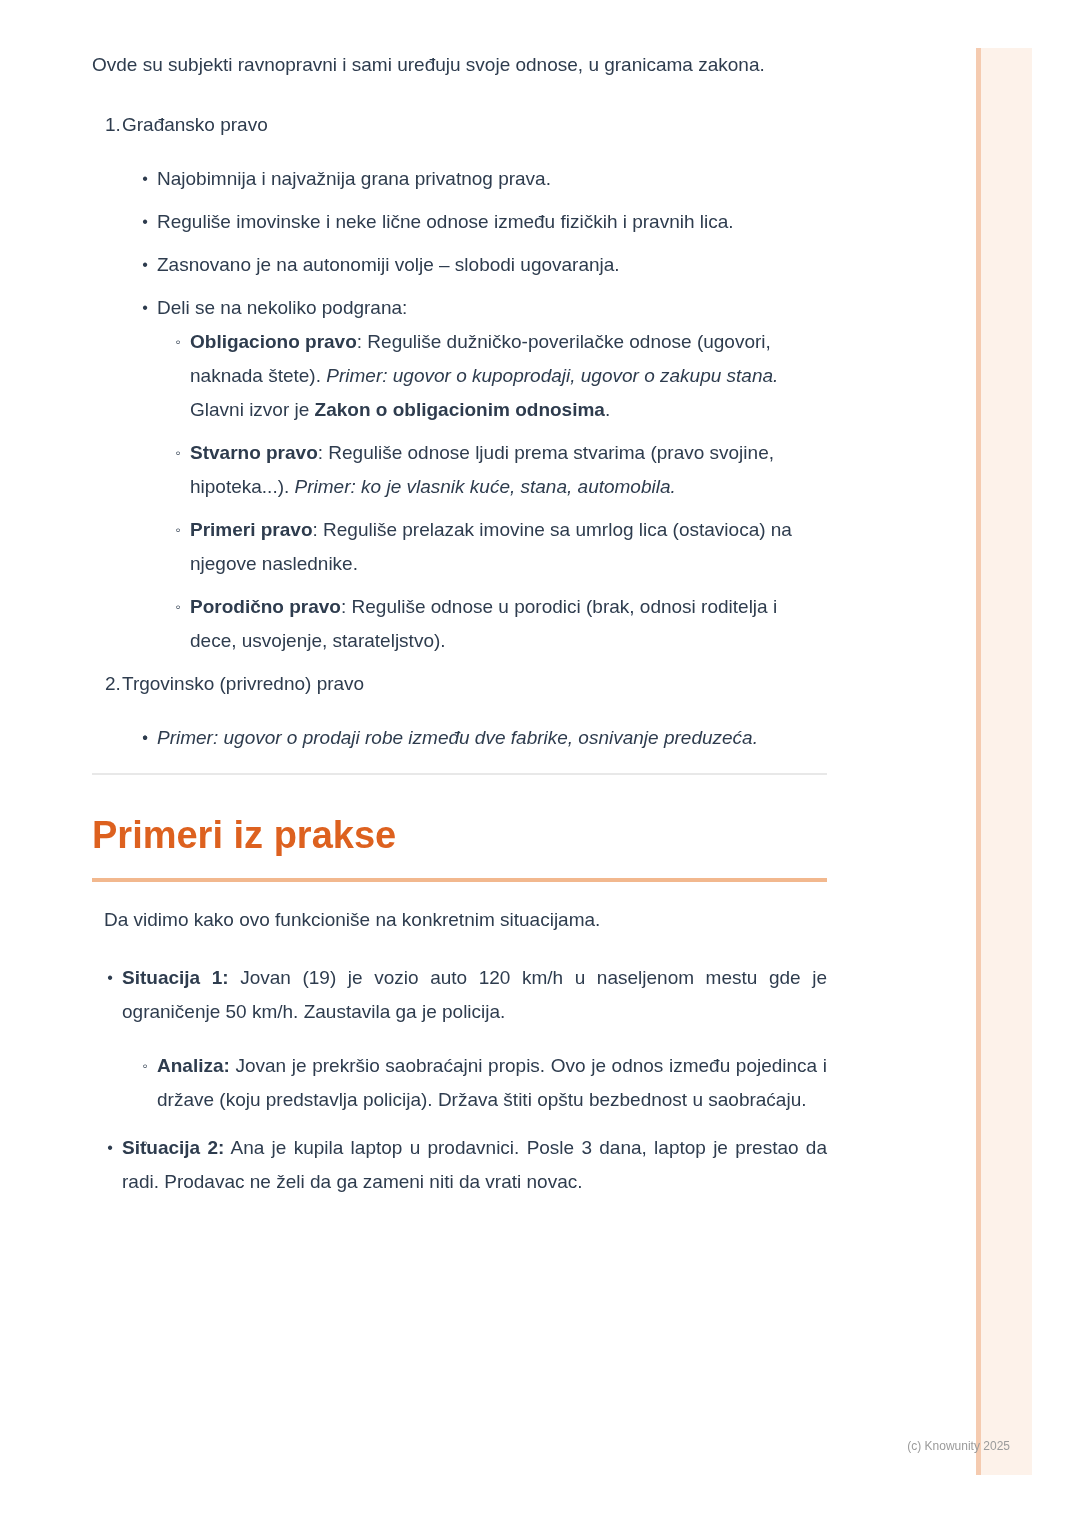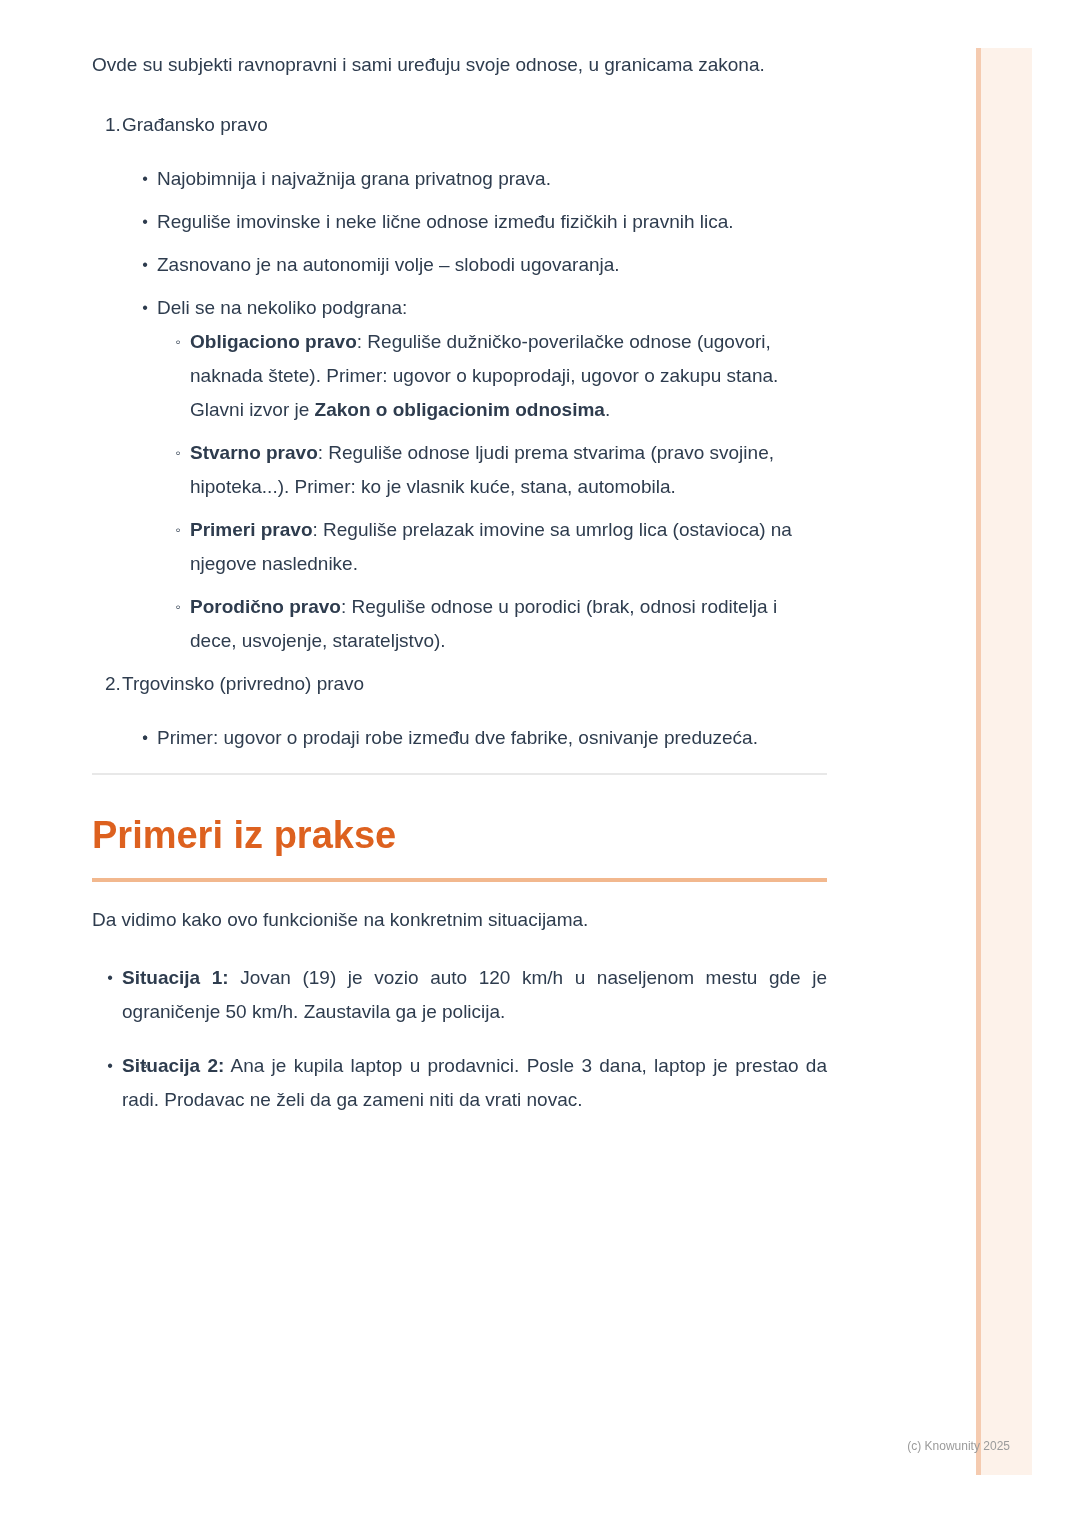--- a/index.html
+++ b/index.html
@@ -40,29 +40,29 @@
   ul.lvl-sit2{padding-left:35px;margin-top:20px;}
   ul.blist>li{position:relative;margin-bottom:9px;}
   ul.lvl-sit1>li{margin-bottom:14px;}
   .marker{
     position:absolute;left:-19px;top:0;width:14px;text-align:center;
     color:var(--ink);
   }
   .m1{font-size:16px;}
   .m2{font-size:15px;}
   .b{font-weight:700;}
-  .i{text-align:right;}
+  .i{font-style:italic;text-align:right;}
   .justify{text-align:justify;}
   .grey-rule{height:2px;background:var(--rule);margin-top:18px;}
   h1.practice{
     margin:36px 0 0 0;font-size:38px;line-height:48px;font-weight:700;
     color:var(--accent);letter-spacing:0;
   }
   .h-rule{height:4px;background:var(--accent-light);margin-top:19px;}
-  .lead{margin-top:21px;}
+  .lead{margin-top:21px;margin-left:12px;}
   .watermark{
     position:absolute;right:70px;top:1436px;z-index:3;
     font-size:12px;line-height:20px;color:var(--wm);
   }
 </style>
 </head>
 <body>
 
 <div class="edge-strip"></div>
 
@@ -101,20 +101,20 @@
 
   <div class="grey-rule"></div>
 
   <h1 class="practice">Primeri iz prakse</h1>
   <div class="h-rule"></div>
 
   <p class="lead">Da vidimo kako ovo funkcioniše na konkretnim situacijama.</p>
 
   <ul class="blist lvl-sit1" id="situations">
       <li class="justify"><span class="marker m1">•</span><span><span class="b">Situacija 1:</span><span> Jovan (19) je vozio auto 120 km/h u naseljenom mestu gde je ograničenje 50 km/h. Zaustavila ga je policija.</span></span><ul class="blist lvl-sit2">
-          <li><span class="marker m2">◦</span></li>
+          <li><span class="marker m2">◦</span><span><span class="b">Analiza:</span><span> Jovan je prekršio saobraćajni propis. Ovo je odnos između pojedinca i države (koju predstavlja policija). Država štiti opštu bezbednost u saobraćaju.</span></span></li>
           <li><span class="marker m2">◦</span></li>
         </ul></li>
       <li class="justify"><span class="marker m1">•</span><span><span class="b">Situacija 2:</span><span> Ana je kupila laptop u prodavnici. Posle 3 dana, laptop je prestao da radi. Prodavac ne želi da ga zameni niti da vrati novac.</span></span></li>
     </ul>
 </div>
 
 <div class="watermark">(c) Knowunity 2025</div>
 
 </body></html>

